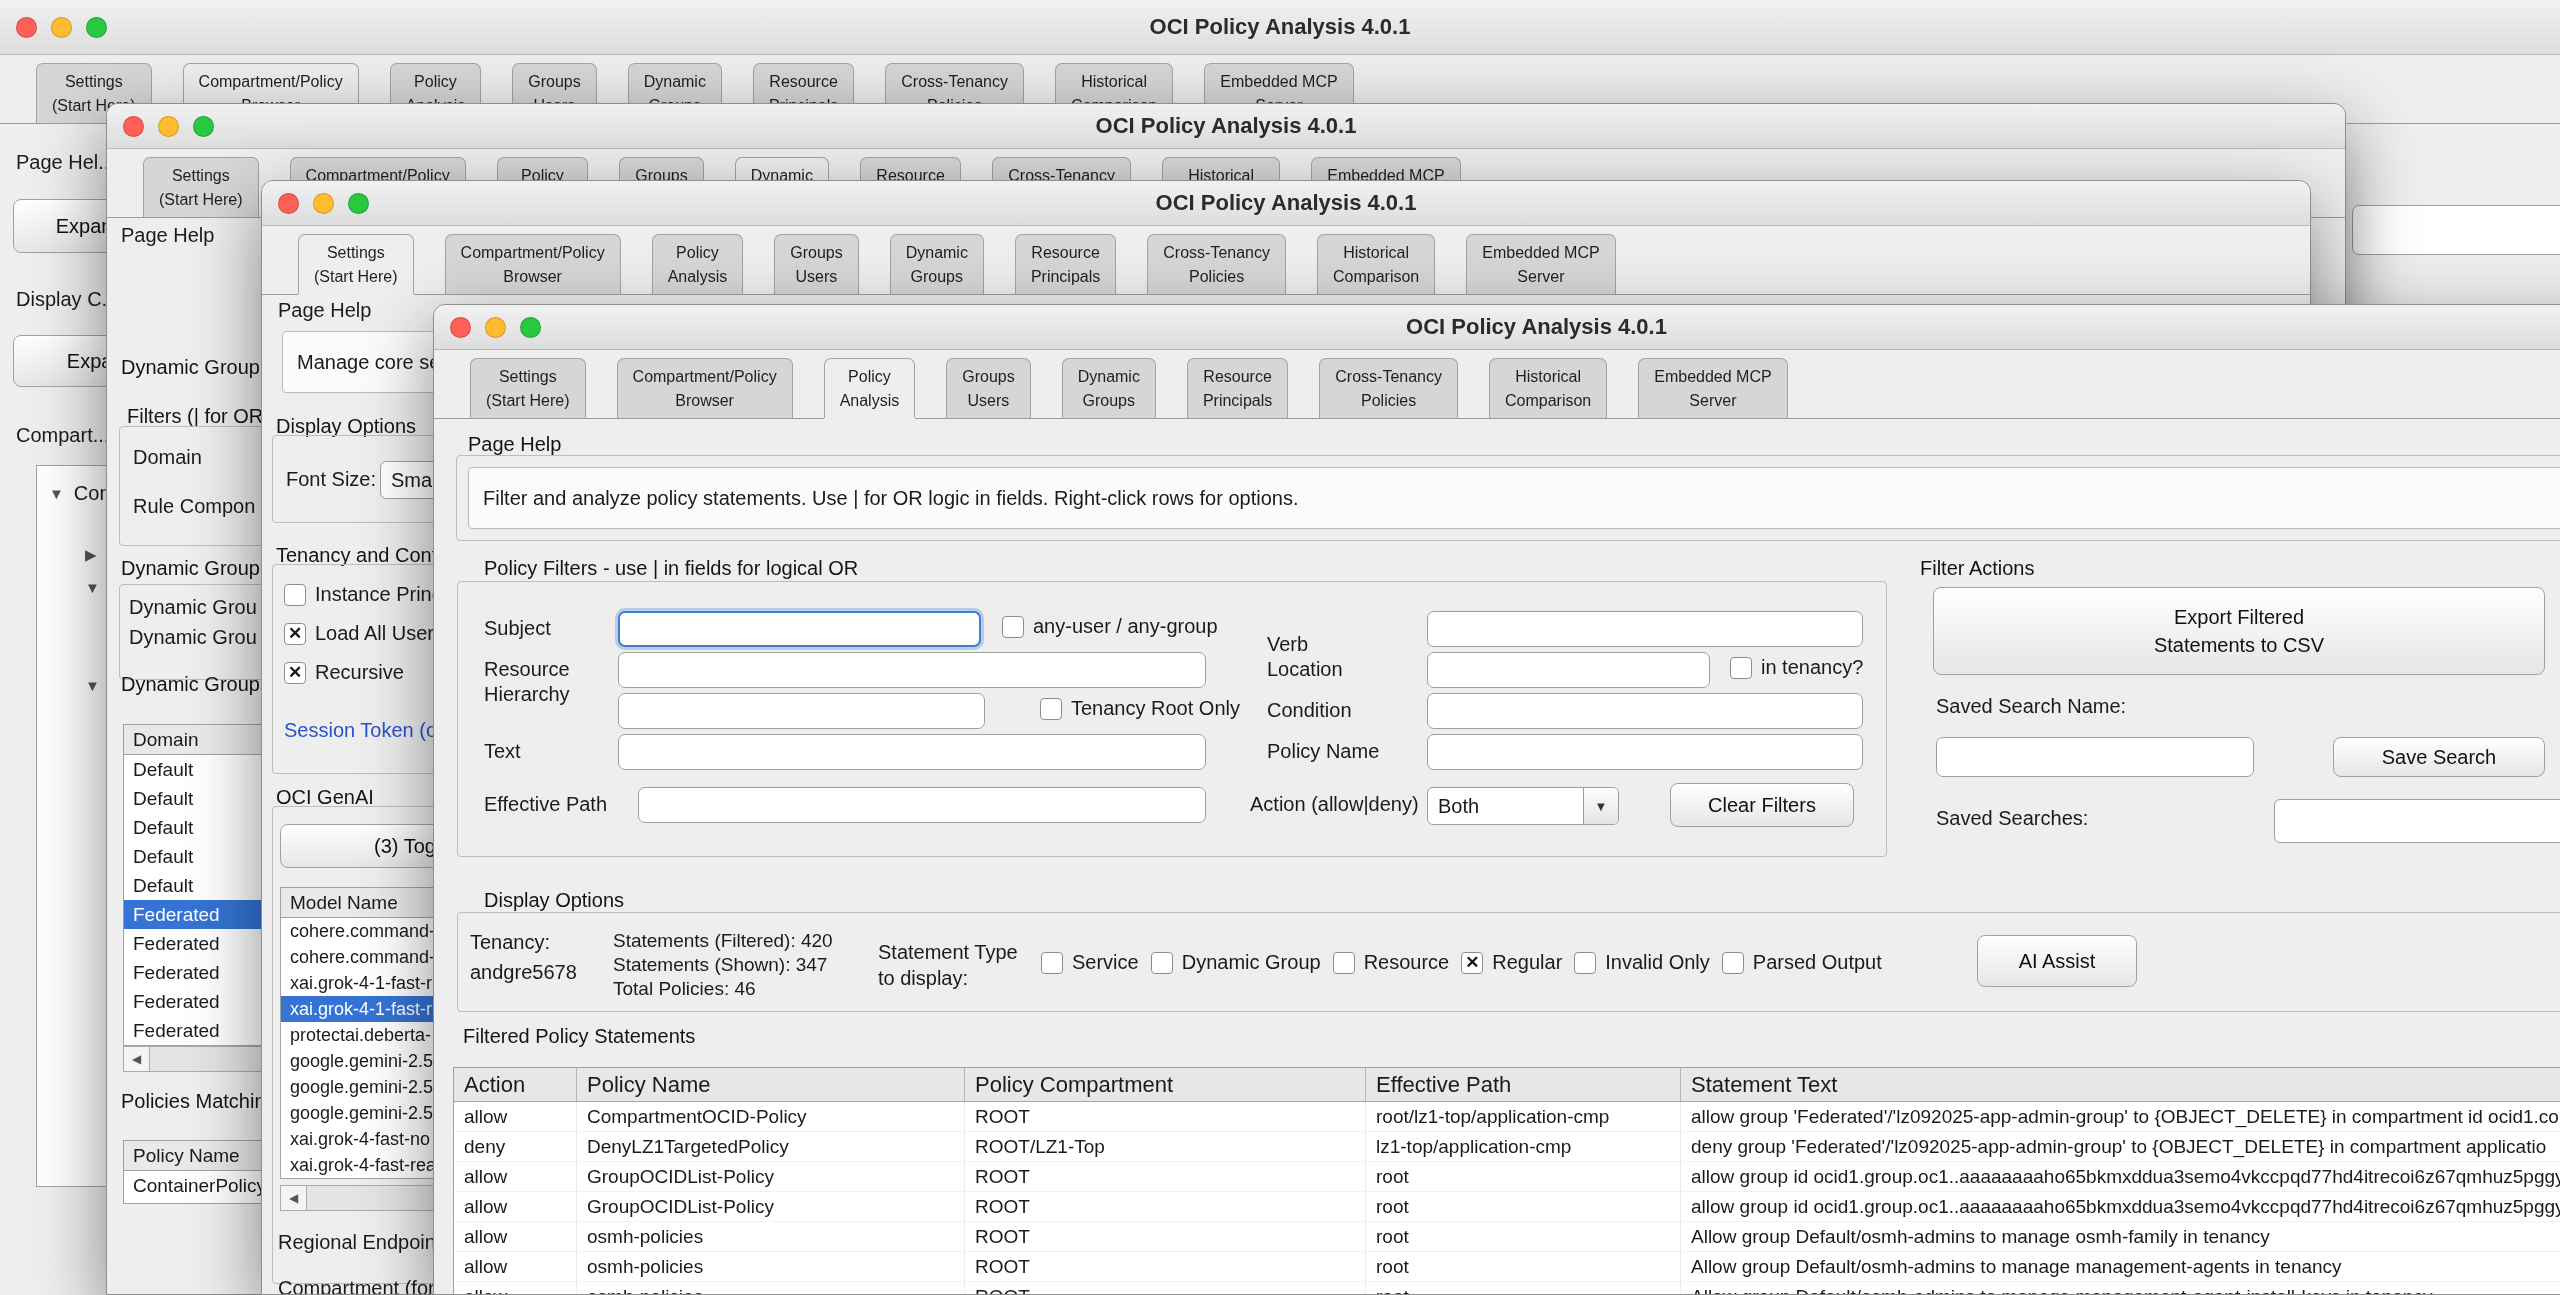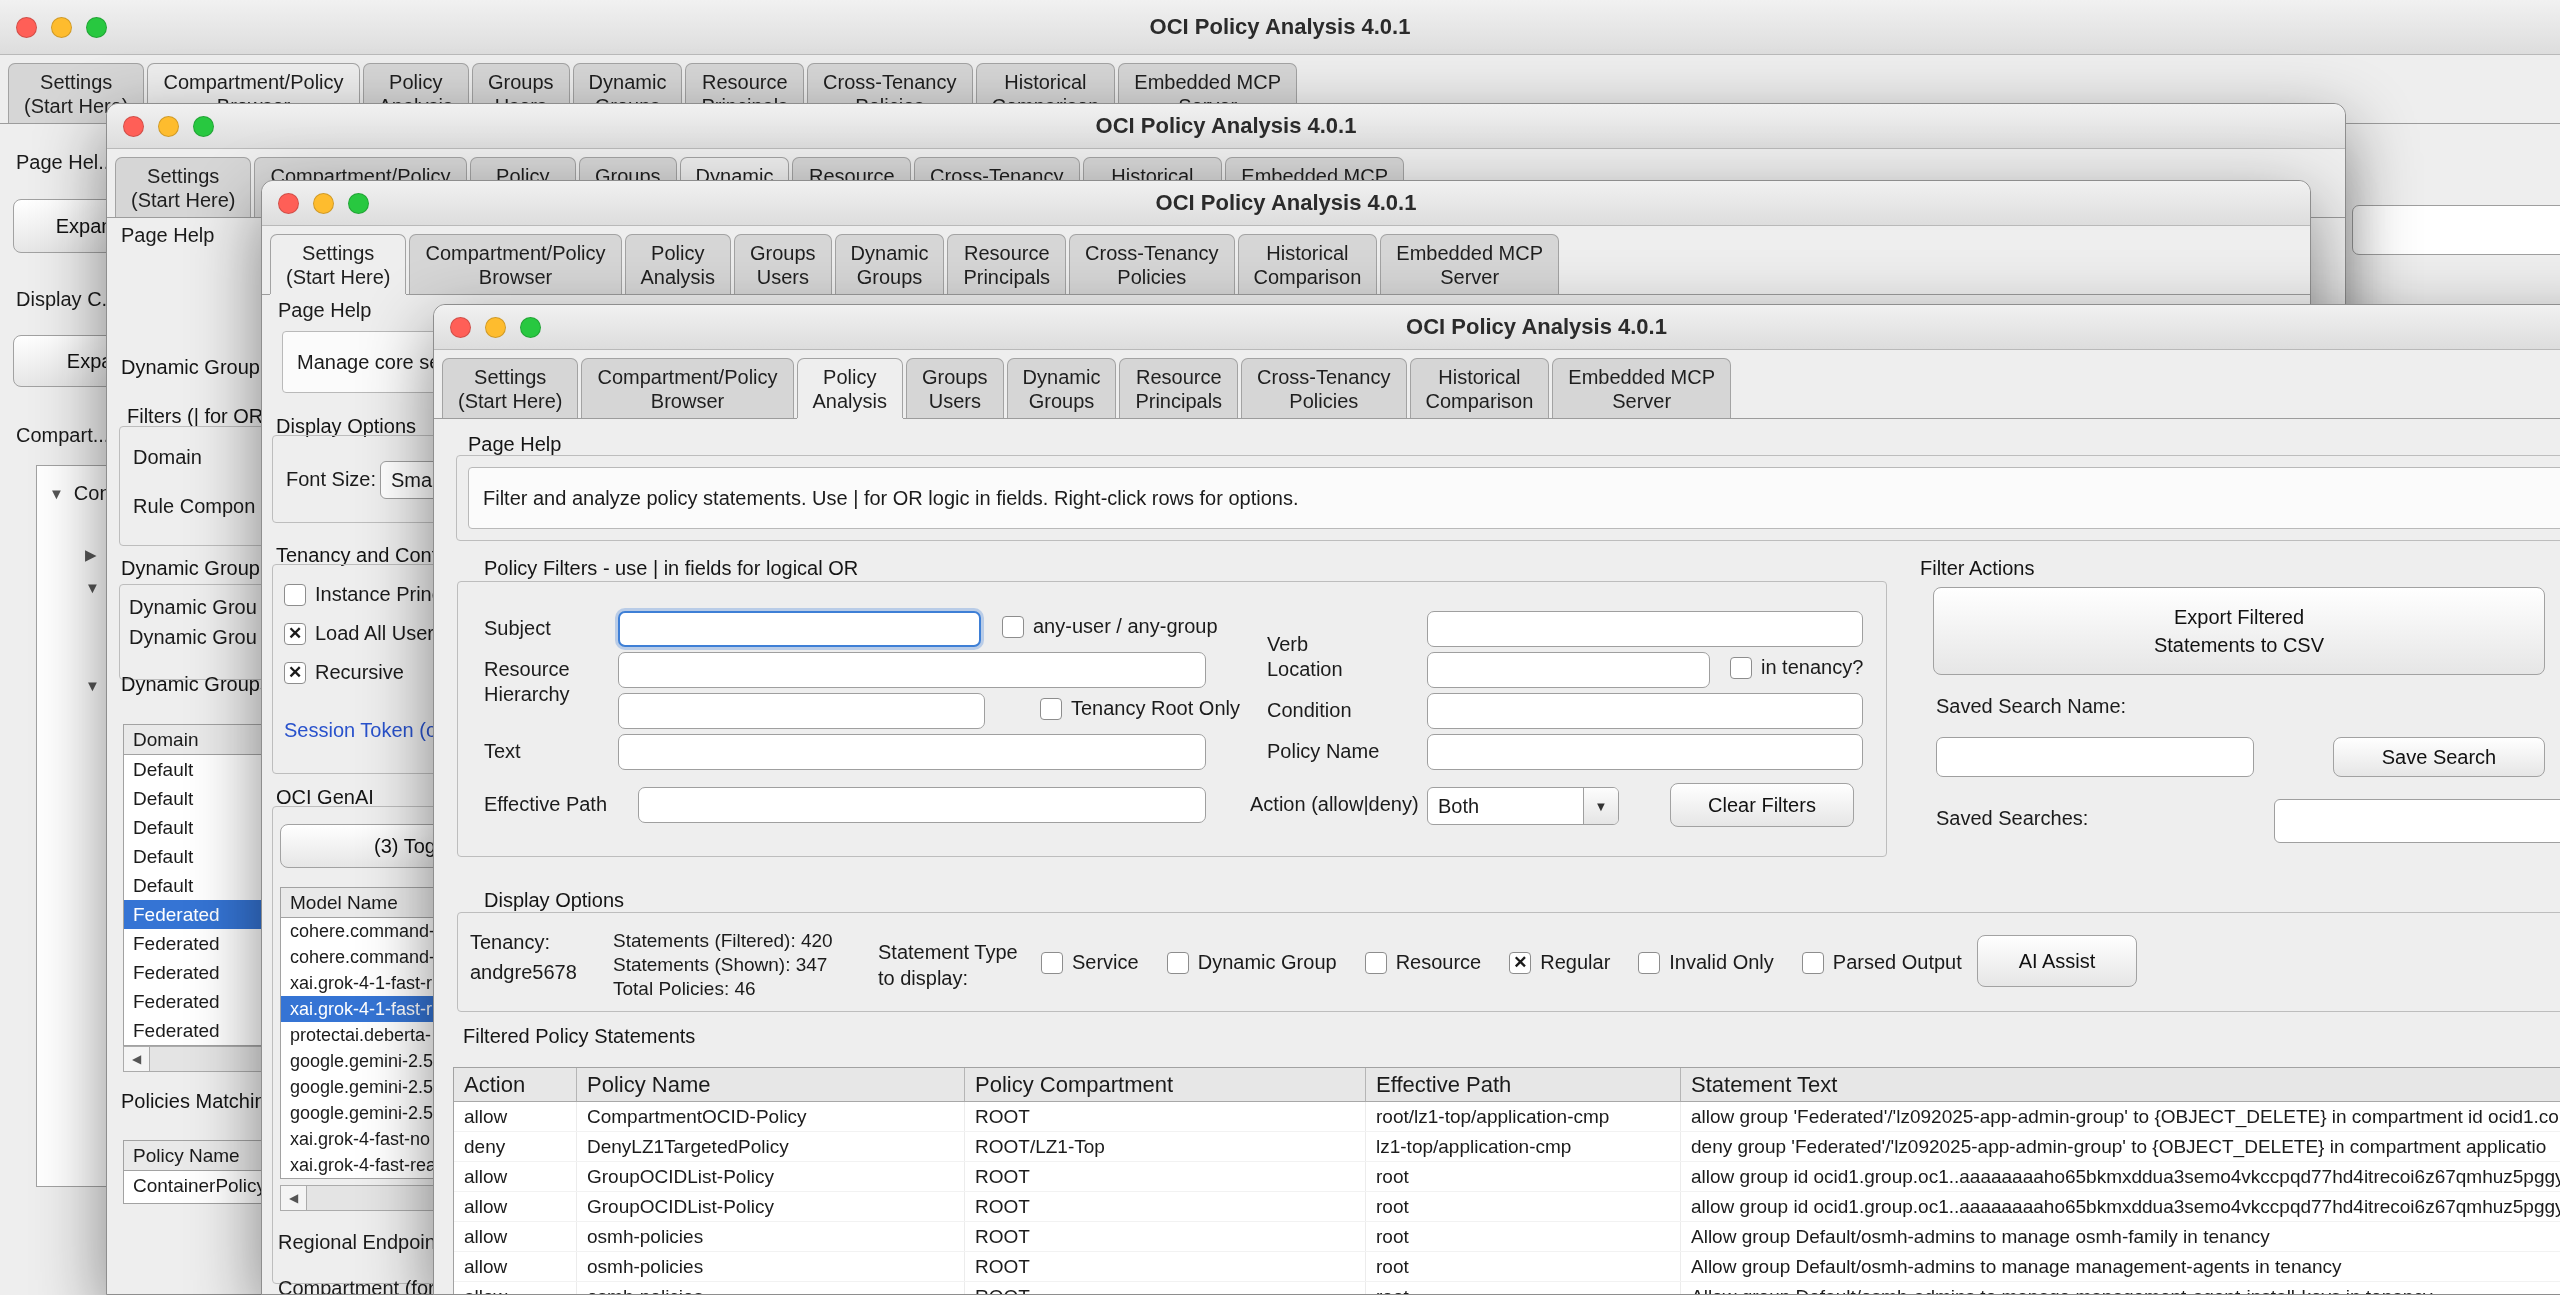--- a/index.html
+++ b/index.html
@@ -17,42 +17,42 @@
   #win-back .titlebar{height:54px;border-radius:0;}
   .title{font-size:22px;font-weight:700;color:#2b2b2b;}
   .lights{position:absolute;left:16px;top:0;bottom:0;display:flex;align-items:center;gap:14px;}
   .light{width:21px;height:21px;border-radius:50%;border:1px solid rgba(0,0,0,.18);box-sizing:border-box;}
   .light.red{background:#ff5f57}.light.yellow{background:#febc2e}.light.green{background:#28c840}
 
   .tabbar{display:flex;align-items:flex-end;gap:3px;padding:8px 8px 0 8px;
           border-bottom:1px solid #9c9c9c;position:relative;}
   .tab{border:1px solid #a3a3a3;border-bottom:none;border-radius:7px 7px 0 0;
        background:#d6d6d6;padding:6px 15px 5px 15px;text-align:center;
-       font-size:20px;line-height:24px;color:#1f1f1f;white-space:nowrap;}
+       font-size:16px;line-height:24px;color:#1f1f1f;white-space:nowrap;margin-left:28px;}
   .tab.active{background:#eeeeee;box-shadow:0 2px 0 0 #eeeeee;}
 
   
   .frag{position:absolute;font-size:20px;white-space:nowrap;}
   .seclabel{position:absolute;font-size:20px;color:#141414;white-space:nowrap;}
   .btn{position:absolute;display:flex;flex-direction:column;align-items:center;justify-content:center;
        background:linear-gradient(#ffffff,#e6e6e6);border:1px solid #a2a2a2;border-radius:8px;
        font-size:20px;color:#111;box-sizing:border-box;white-space:nowrap;}
   .input{position:absolute;background:#fff;border:1px solid #9f9f9f;border-radius:7px;
          height:36px;box-sizing:border-box;font:inherit;font-size:20px;padding:0 10px;outline:none;}
   .input.focused{border:2px solid #3e7fd6;box-shadow:0 0 0 3px rgba(62,127,214,.30);}
   .groupbox{position:absolute;border:1px solid #bdbdbd;border-radius:4px;box-sizing:border-box;}
   .sunken{position:absolute;background:#fbfbfb;border:1px solid #b9b9b9;border-radius:4px;
           display:flex;align-items:center;padding:0 14px;font-size:20px;box-sizing:border-box;
           white-space:nowrap;overflow:hidden;}
   .checkbox{width:22px;height:22px;background:#fff;border:1px solid #8d8d8d;border-radius:4px;
             display:inline-flex;align-items:center;justify-content:center;flex:none;
             font-size:17px;font-weight:700;color:#1a1a1a;box-sizing:border-box;}
   .checkbox.checked::after{content:"\2715";}
   .cbrow{position:absolute;display:flex;align-items:center;gap:9px;font-size:20px;white-space:nowrap;}
-  .cbflexrow{position:absolute;display:flex;align-items:center;gap:28px;}
+  .cbflexrow{position:absolute;display:flex;align-items:center;gap:12px;}
   .cbflexcol{position:absolute;display:flex;flex-direction:column;gap:16px;}
   .cbitem{display:flex;align-items:center;gap:9px;font-size:20px;white-space:nowrap;}
   .combo{position:absolute;background:#fff;border:1px solid #9f9f9f;border-radius:6px;
          display:flex;align-items:center;justify-content:space-between;padding-left:10px;
          font-size:20px;box-sizing:border-box;overflow:hidden;}
   .arrowbox{width:34px;align-self:stretch;border-left:1px solid #9f9f9f;flex:none;
             background:linear-gradient(#fdfdfd,#e5e5e5);display:flex;align-items:center;
             justify-content:center;font-size:13px;color:#333;}
   .link{color:#2952cc;}
 

